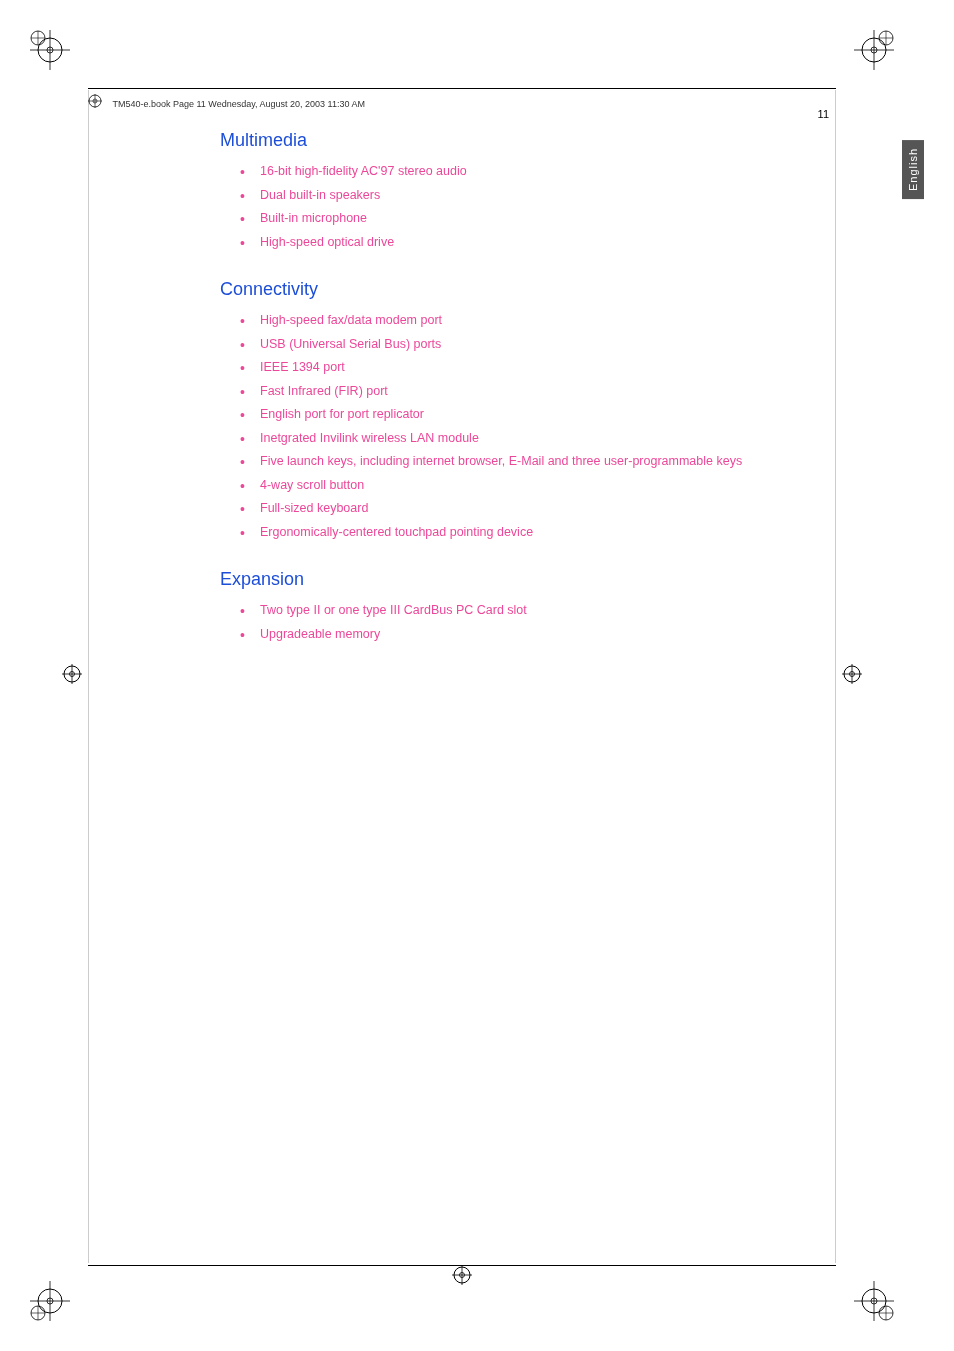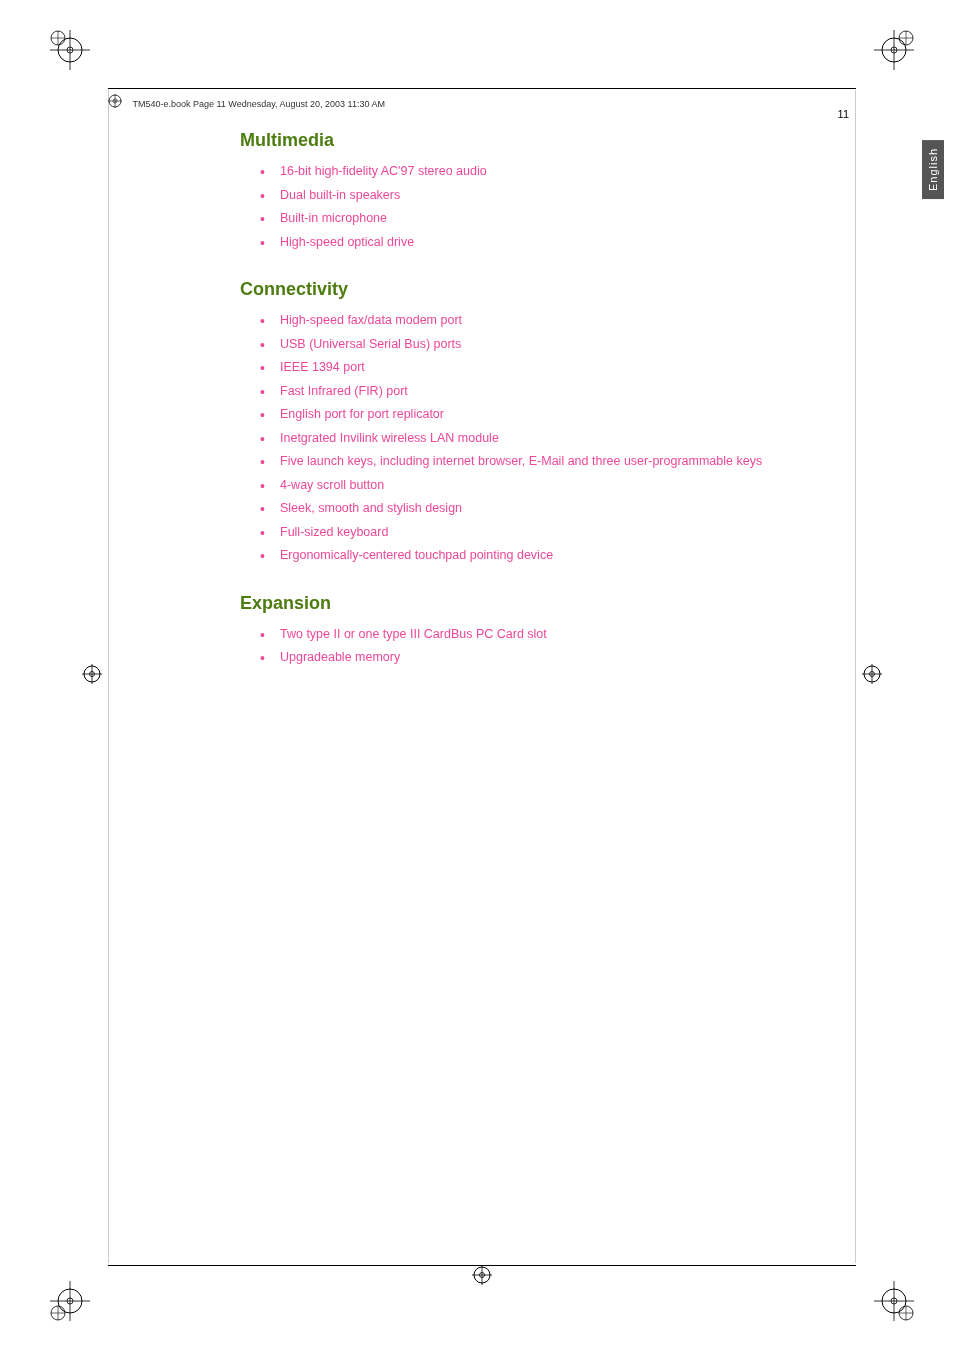--- a/index.html
+++ b/index.html
@@ -15,21 +15,20 @@
       font-family: Arial, Helvetica, sans-serif;
       position: relative;
       overflow: hidden;
     }
 
     .page {
       width: 924px;
       height: 1351px;
       position: relative;
       background: #ffffff;
-      margin-left: 20px;
     }
 
     
     .corner-mark {
       position: absolute;
       width: 60px;
       height: 60px;
     }
 
     .corner-mark svg {
@@ -90,22 +89,22 @@
       position: absolute;
       top: 130px;
       left: 220px;
       right: 100px;
       padding-right: 20px;
     }
 
     
     .section-heading {
       font-size: 18px;
-      font-weight: bold;
-      color: #4d7c0f;
+      font-weight: normal;
+      color: #1d4ed8;
       margin-bottom: 12px;
       margin-top: 28px;
       font-family: Arial, sans-serif;
     }
 
     .section-heading:first-child {
       margin-top: 0;
     }
 
     
@@ -235,21 +234,20 @@
       <li>USB (Universal Serial Bus) ports</li>
       <li>IEEE 1394 port</li>
       <li>Fast Infrared (FIR) port</li>
       <li>English port for port replicator</li>
       <li>Inetgrated Invilink wireless LAN module</li>
     </ul>
 
     <ul class="bullet-list">
       <li>Five launch keys, including internet browser, E-Mail and three user-programmable keys</li>
       <li>4-way scroll button</li>
-      <li>Sleek, smooth and stylish design</li>
       <li>Full-sized keyboard</li>
       <li>Ergonomically-centered touchpad pointing device</li>
     </ul>
 
     <h2 class="section-heading">Expansion</h2>
     <ul class="bullet-list">
       <li>Two type II or one type III CardBus PC Card slot</li>
       <li>Upgradeable memory</li>
     </ul>
 

